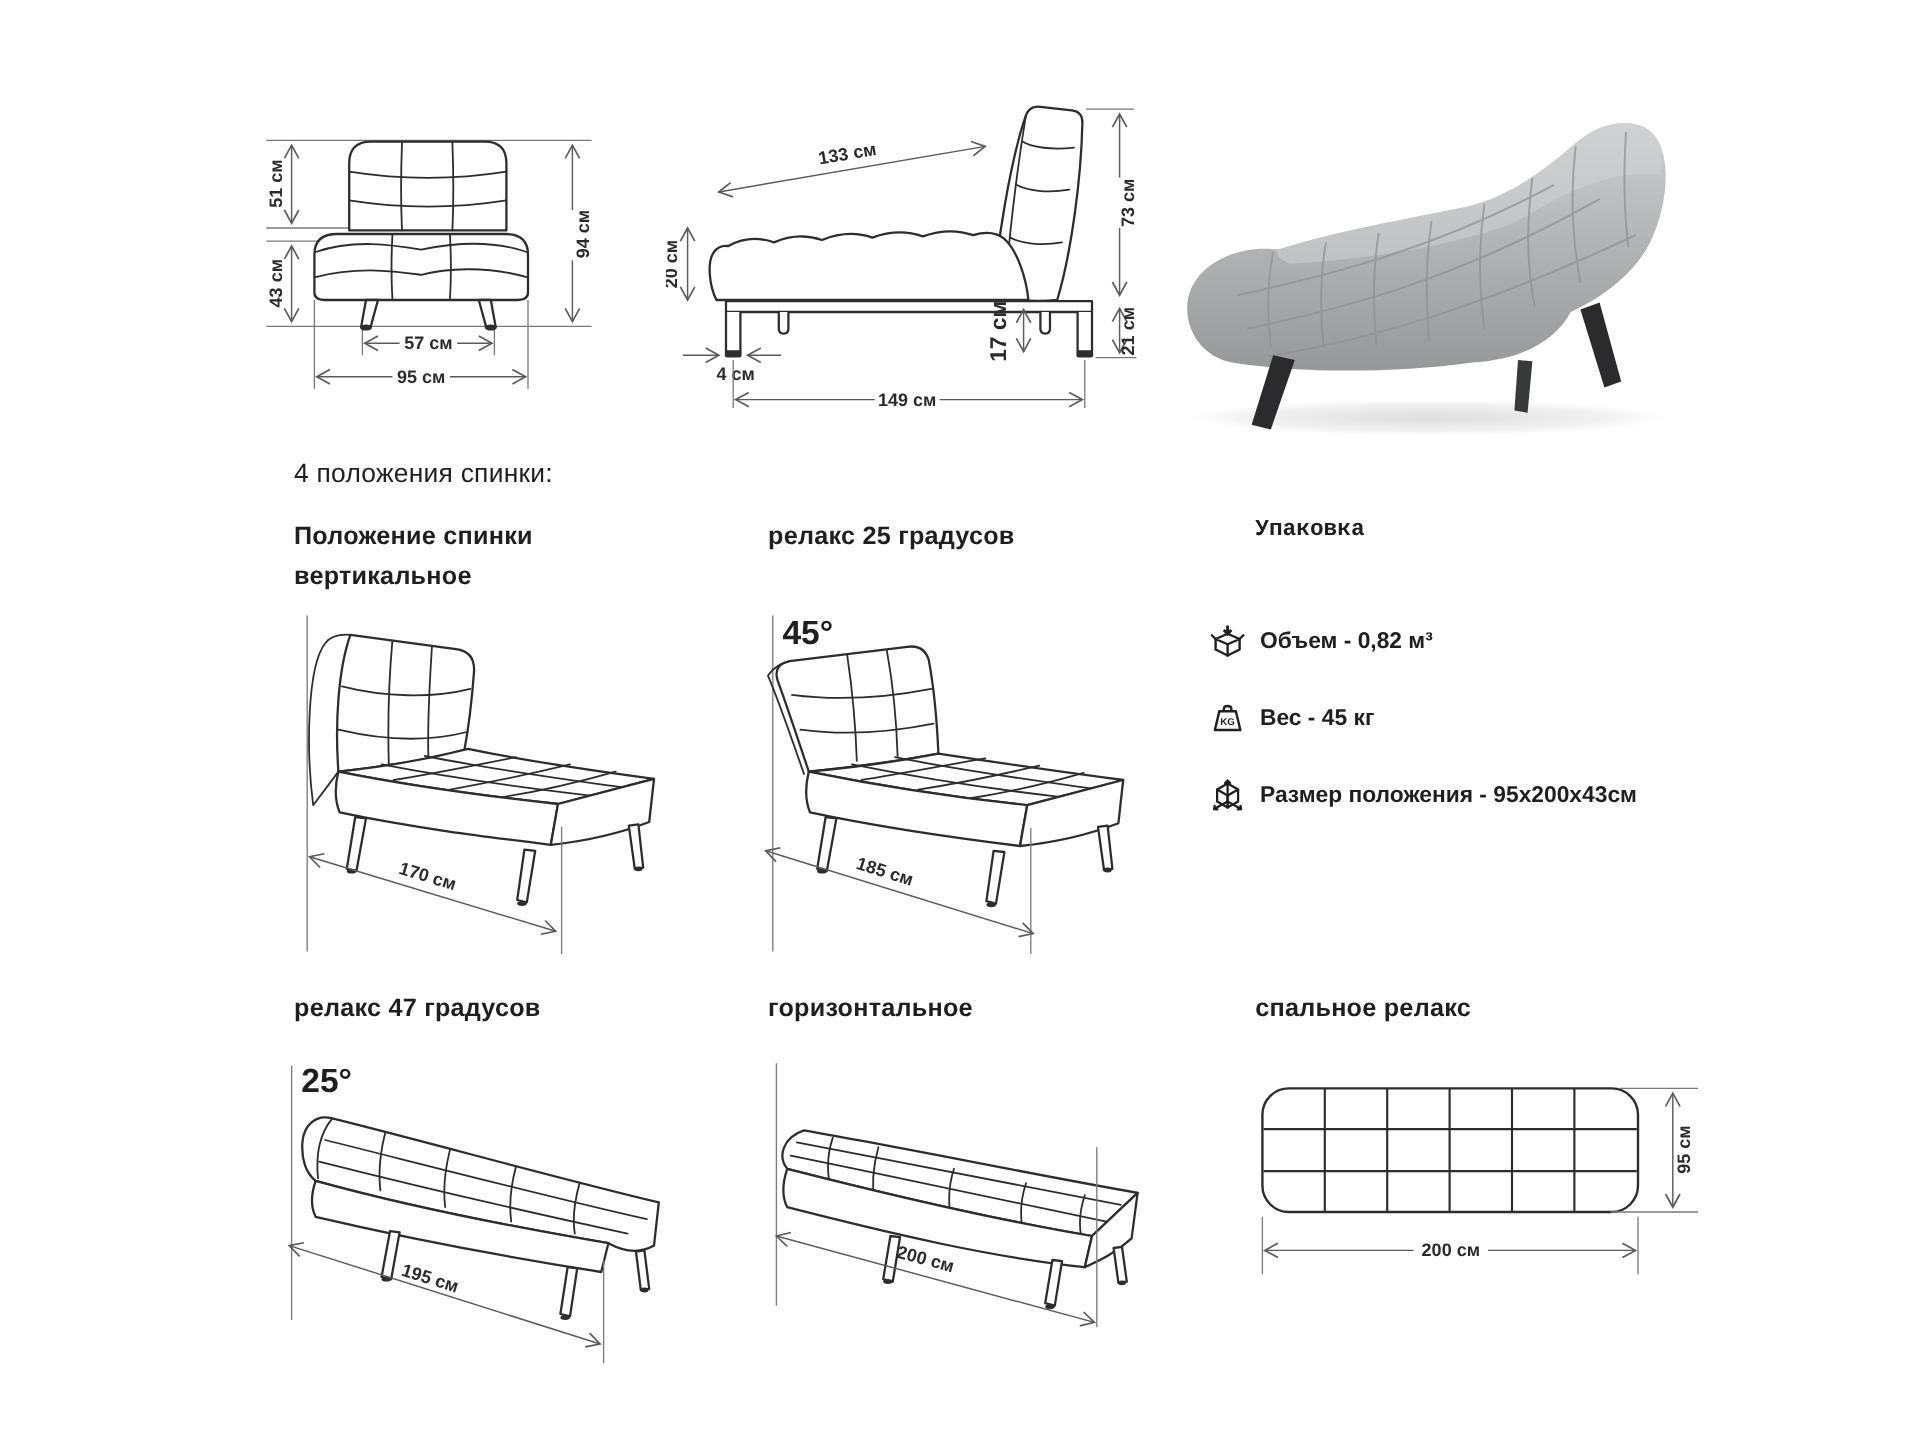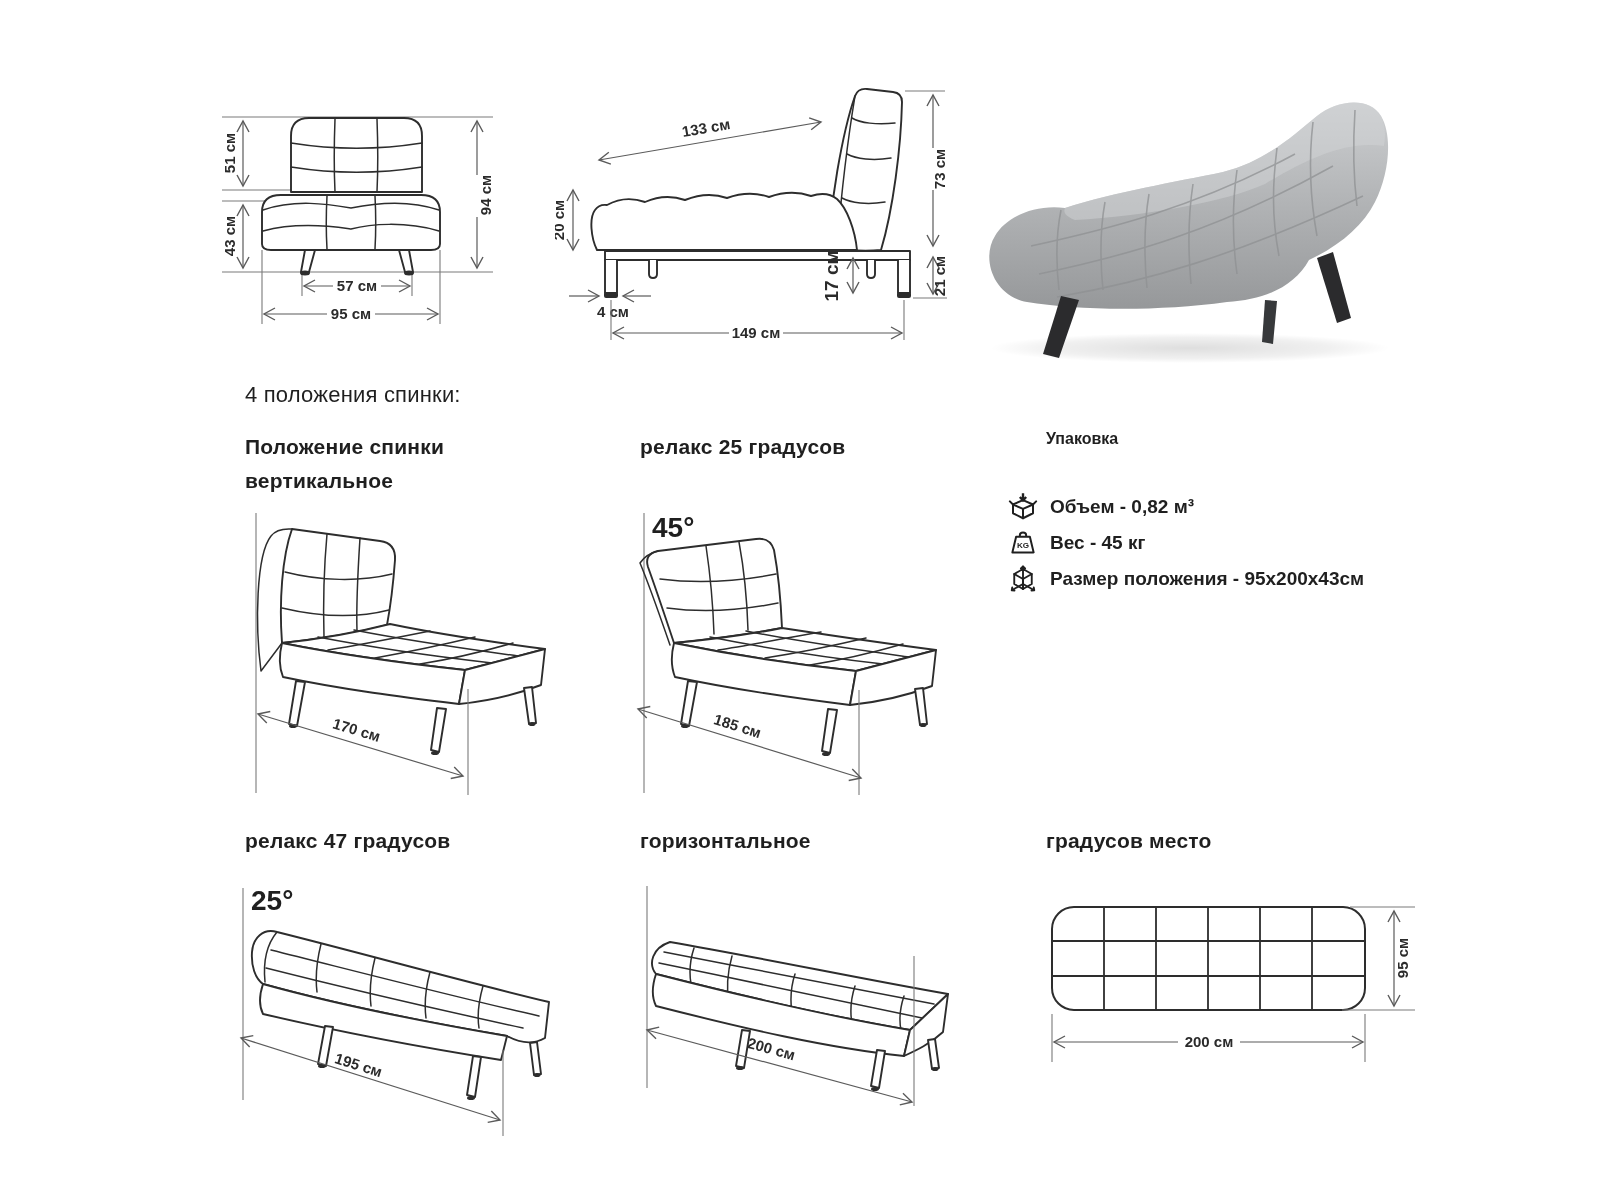--- a/index.html
+++ b/index.html
@@ -3,23 +3,23 @@
 <meta charset="utf-8">
 <style>
   html,body{margin:0;padding:0;background:#ffffff;}
   .canvas{
     position:relative;width:1600px;height:1200px;background:#ffffff;overflow:hidden;
     font-family:"Liberation Sans",sans-serif;color:#262626;
   }
   .abs{position:absolute;}
   .heading{font-size:22px;font-weight:400;letter-spacing:.2px;color:#1f1f1f;}
   .pos-label{font-size:21px;font-weight:700;letter-spacing:.2px;color:#1f1f1f;line-height:34px;}
-  .pack-title{font-size:16px;font-weight:700;color:#1f1f1f;}
+  .pack-title{font-size:19px;font-weight:700;color:#1f1f1f;font-family:Liberation Mono, monospace;}
   .pack-list{display:flex;flex-direction:column;gap:6px;}
-  .pack-row{display:flex;align-items:center;gap:12px;height:30px;}
+  .pack-row{display:flex;align-items:center;gap:12px;height:30px;margin-top:28px;}
   .pack-row .txt{font-size:19px;font-weight:700;color:#1f1f1f;white-space:nowrap;}
   .pack-icon{width:30px;height:30px;flex:0 0 30px;}
   svg text{font-family:"Liberation Sans",sans-serif;}
   .dim-t{font-size:15px;font-weight:700;fill:#2b2b2b;}
   .dim-t-big{font-size:19px;font-weight:700;fill:#2b2b2b;}
   .angle-t{font-size:28px;font-weight:700;fill:#1f1f1f;}
   .dim-l{stroke:#5b5b5b;stroke-width:1.2;fill:none;}
   .ext-l{stroke:#7a7a7a;stroke-width:1.1;fill:none;}
   .draw{stroke:#2d2d2d;stroke-width:1.9;fill:#ffffff;stroke-linejoin:round;stroke-linecap:round;}
   .draw-l{stroke:#2d2d2d;stroke-width:1.5;fill:none;stroke-linejoin:round;stroke-linecap:round;}
@@ -237,21 +237,21 @@
       <ellipse class="foot" cx="208" cy="257" rx="4" ry="2"></ellipse>
       <ellipse class="foot" cx="305" cy="228" rx="3.5" ry="2"></ellipse>
     </g>
     <path class="ext-l" d="M241 193 V298"></path>
     <line class="dim-l" x1="20" y1="212" x2="243" y2="281" marker-start="url(#ar)" marker-end="url(#ar)"></line>
     <text class="dim-t" x="118" y="234" text-anchor="middle" transform="rotate(17.2 118 234)">185 см</text>
   </svg>
 
   <div class="abs pos-label" style="left:245px;top:824px">релакс 47 градусов</div>
   <div class="abs pos-label" style="left:640px;top:824px">горизонтальное</div>
-  <div class="abs pos-label" style="left:1046px;top:824px">градусов место</div>
+  <div class="abs pos-label" style="left:1046px;top:824px">спальное релакс</div>
 
   <svg class="abs" style="left:225px;top:860px" width="345" height="290" viewBox="0 0 345 290">
     <path class="ext-l" d="M18 28 V240"></path>
     <text class="angle-t" x="26" y="50">25°</text>
     <g>
       <path class="draw" d="M52 72 C140 94 240 122 324 142 L320 178 C306 186 293 182 282 176 C200 162 110 144 38 124 C30 118 26 106 27 92 C28 78 38 68 52 72 Z"></path>
       <path class="draw-l" d="M52 72 C42 84 38 102 40 122"></path>
       <path class="draw-l" d="M96 84 C92 100 90 116 92 132 M150 98 C146 114 144 130 146 146 M205 112 C201 127 199 143 201 158 M258 126 C254 140 252 155 254 168"></path>
       <path class="draw-l" d="M46 90 C130 111 230 137 314 156 M41 108 C120 128 215 150 298 168"></path>
       <path class="draw" d="M38 124 C34 136 34 146 38 154 C115 172 200 188 276 200 L282 176 C200 162 110 144 38 124 Z"></path>

